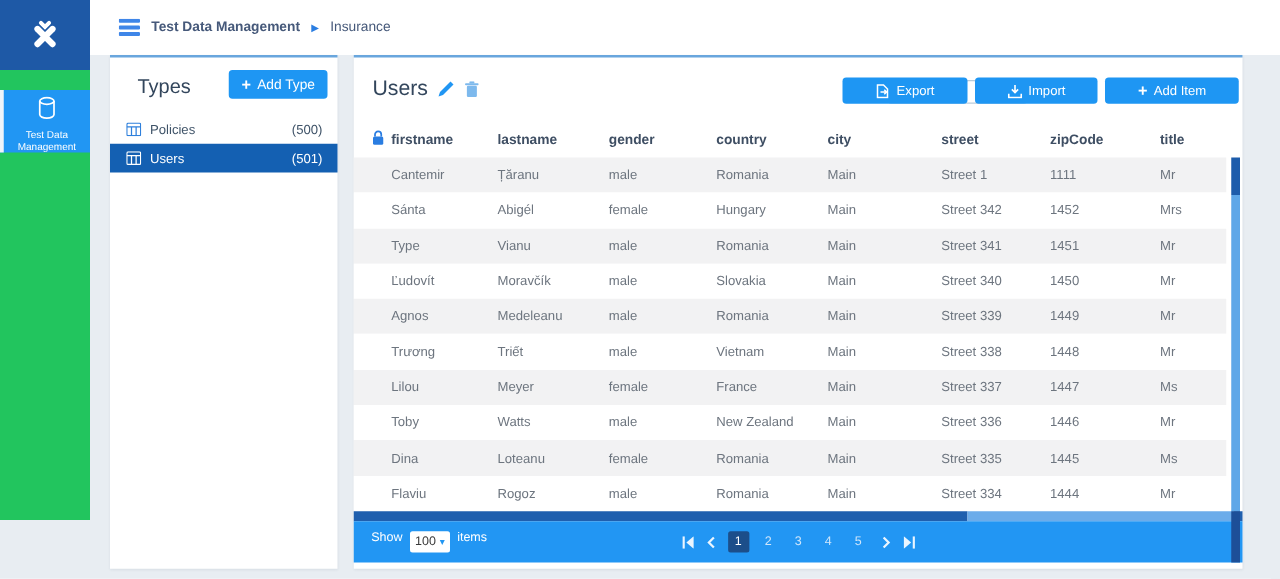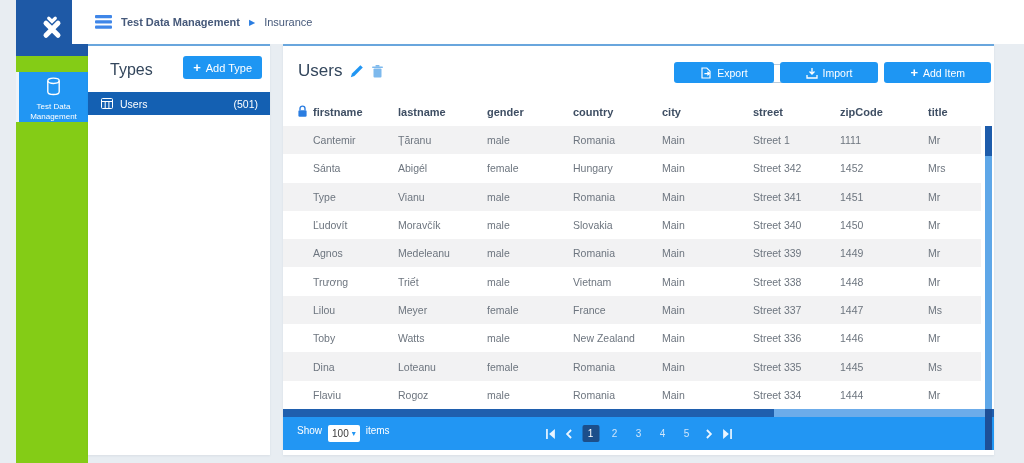--- a/index.html
+++ b/index.html
@@ -1,20 +1,20 @@
 <!DOCTYPE html>
 <html><head>
 <meta charset="utf-8">
 <style>
   * { margin:0; padding:0; box-sizing:border-box; }
   html,body { width:1024px; height:463px; overflow:hidden; }
   body { position:relative; background:#e8edf2; font-family:"Liberation Sans",sans-serif; }
 
   
-  .rail { position:absolute; left:16px; top:0; width:72px; height:463px; background:#84cc16; }
+  .rail { position:absolute; left:0; top:0; width:72px; height:416px; background:#22c55e; }
   .logo-block { width:72px; height:56px; background:#1e59a6; display:flex; align-items:center; justify-content:center; }
   .nav-active { position:absolute; top:72px; left:0; width:72px; height:50px; background:#2196f3;
                 border-left:3px solid #eef4fa; color:#fff; text-align:center; padding-top:5px; }
   .nav-active .nav-label { font-size:8px; line-height:10px; margin-top:2px; }
 
   
   .topbar { position:absolute; left:72px; top:0; width:952px; height:44px; background:#ffffff;
             display:flex; align-items:center; padding-left:23px; }
   .crumb-text { font-size:11px; font-weight:700; color:#46597a; margin-left:9px; }
   .crumb-arrow { color:#2a7de1; font-size:8px; margin:0 9px; }
@@ -129,20 +129,30 @@
 
 <div class="card" id="types-card">
   <div class="types-head">
     <span class="types-title">Types</span>
     <button class="btn" id="add-type-btn">
       <span class="plus">+</span>
       <span>Add Type</span>
     </button>
   </div>
   <div class="type-list">
+    <div class="type-item">
+      <span class="grid-icon">
+        <svg viewBox="0 0 12 11" width="12" height="11" fill="none" stroke="currentColor">
+          <rect x="0.5" y="0.5" width="11" height="10" rx="1"></rect>
+          <path d="M0.5 3.5 H11.5 M4.2 3.5 V10.5 M7.9 3.5 V10.5"></path>
+        </svg>
+      </span>
+      <span>Policies</span>
+      <span class="count">(500)</span>
+    </div>
     <div class="type-item active">
       <span class="grid-icon">
         <svg viewBox="0 0 12 11" width="12" height="11" fill="none" stroke="currentColor">
           <rect x="0.5" y="0.5" width="11" height="10" rx="1"></rect>
           <path d="M0.5 3.5 H11.5 M4.2 3.5 V10.5 M7.9 3.5 V10.5"></path>
         </svg>
       </span>
       <span>Users</span>
       <span class="count">(501)</span>
     </div>

